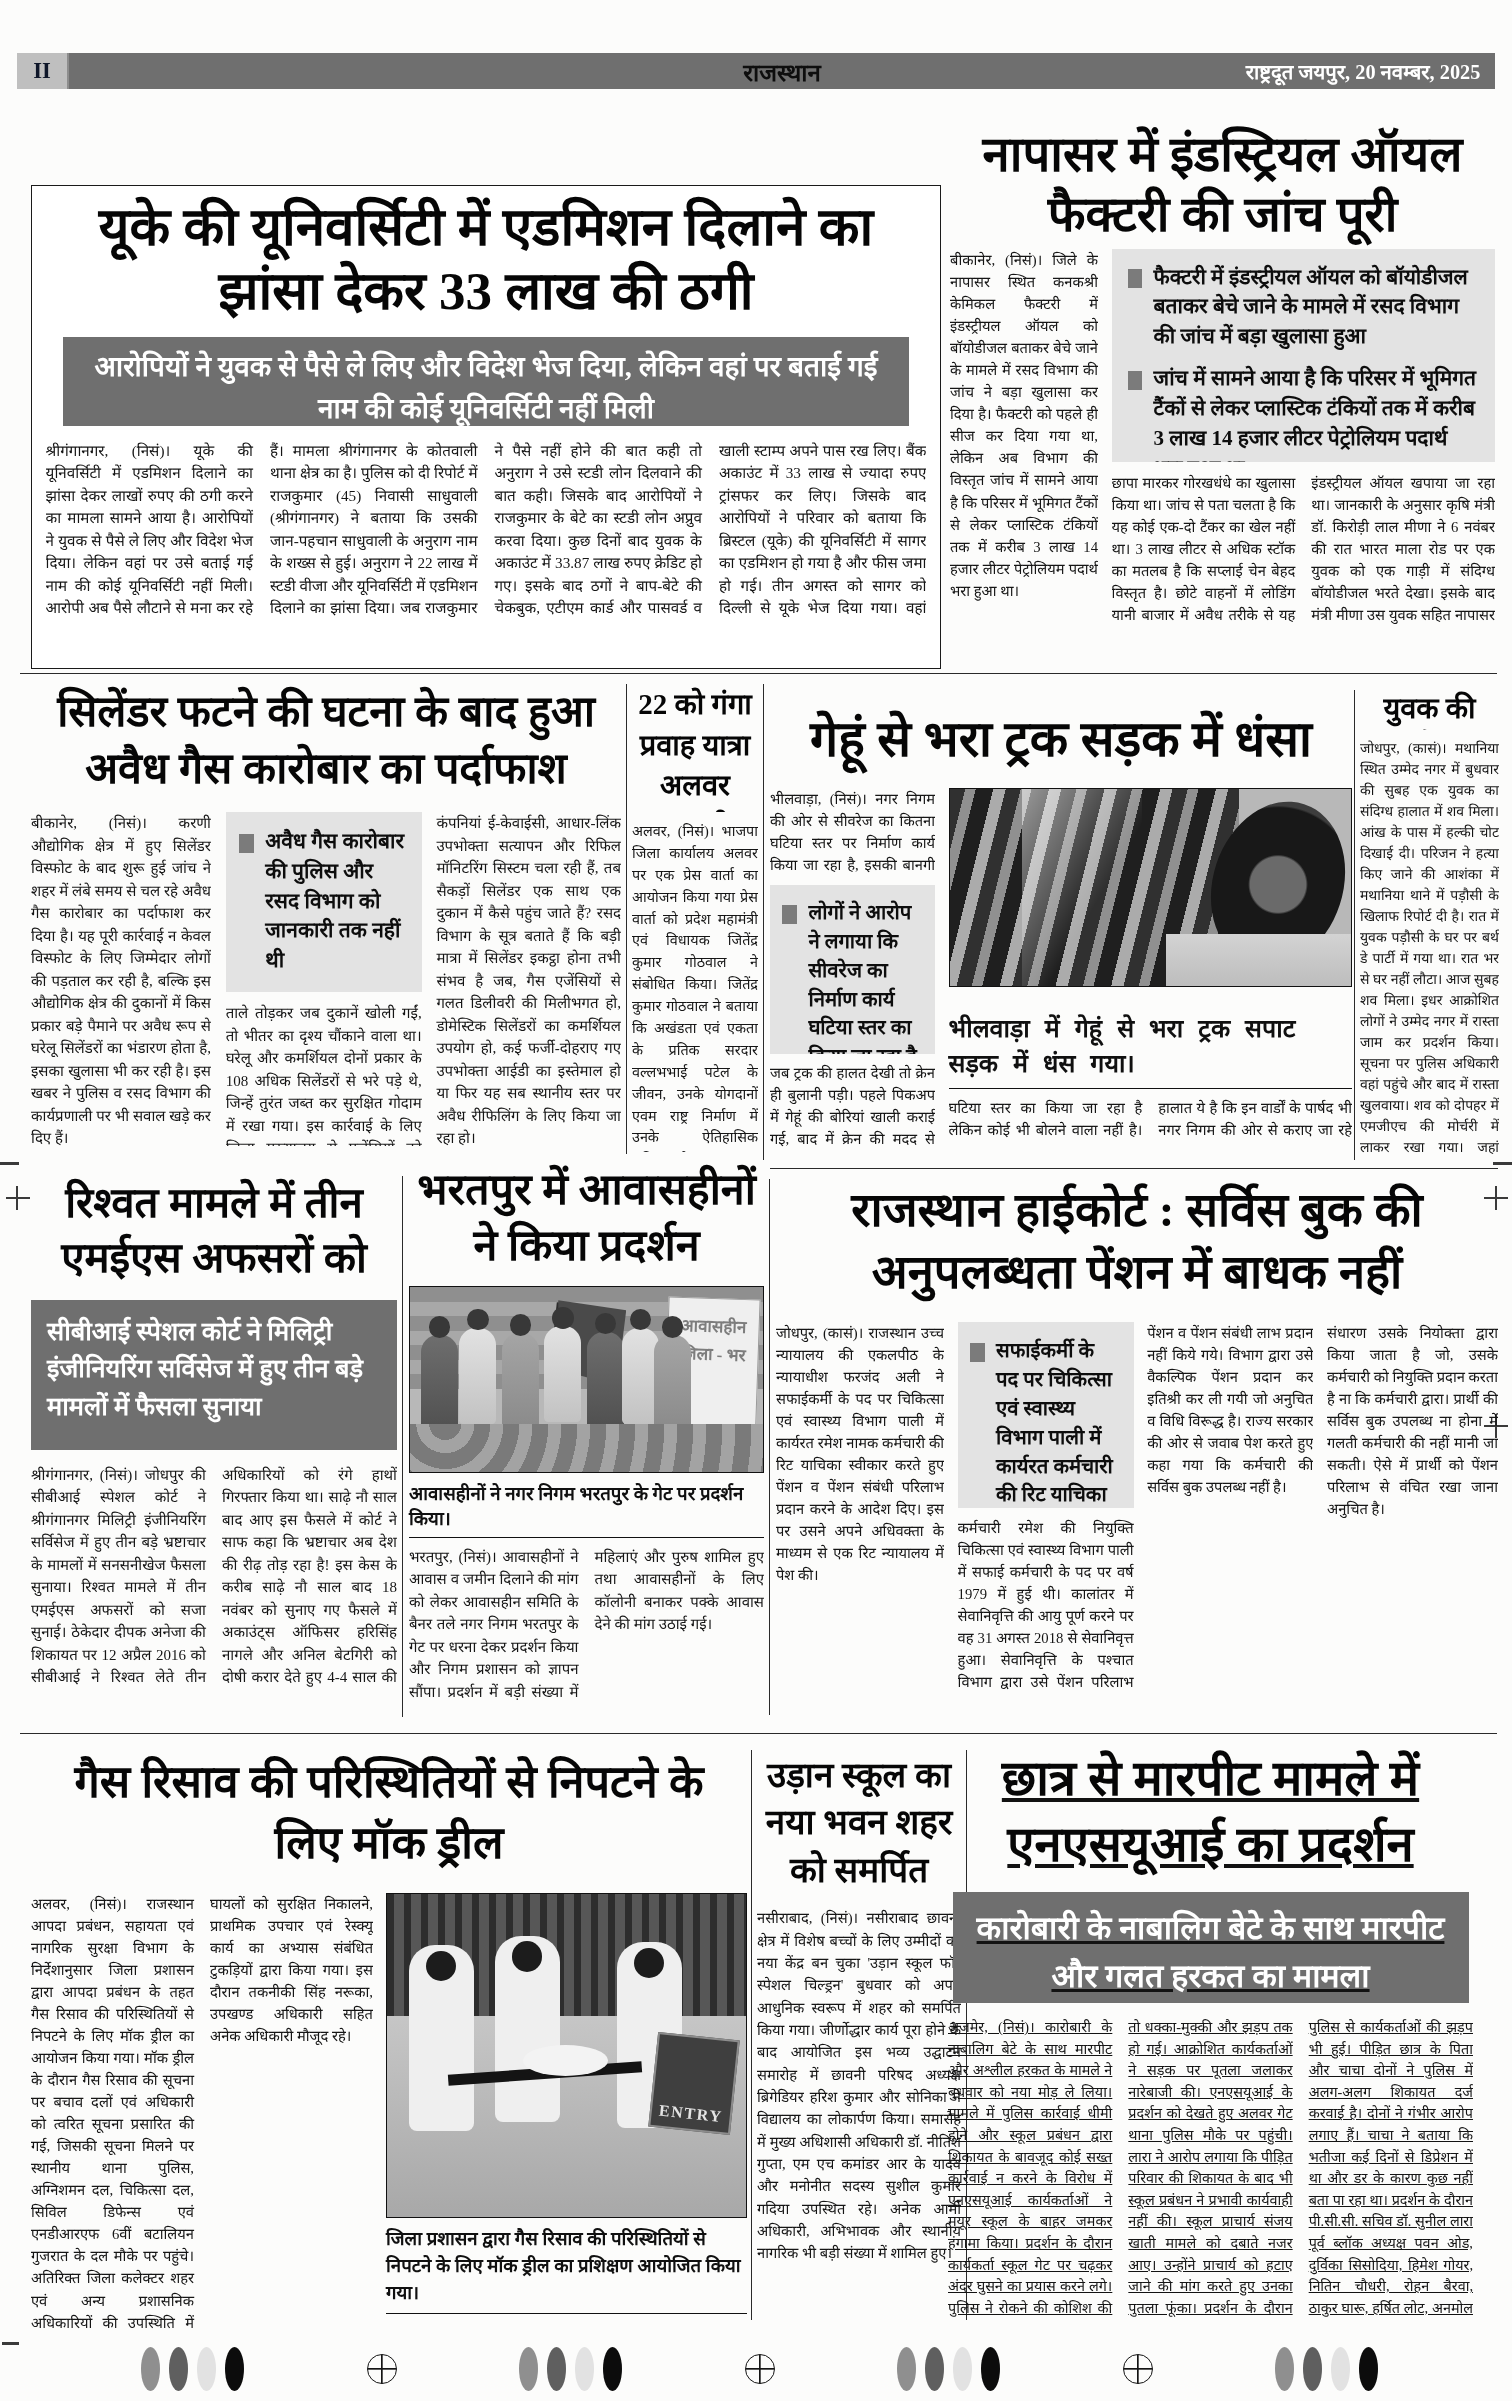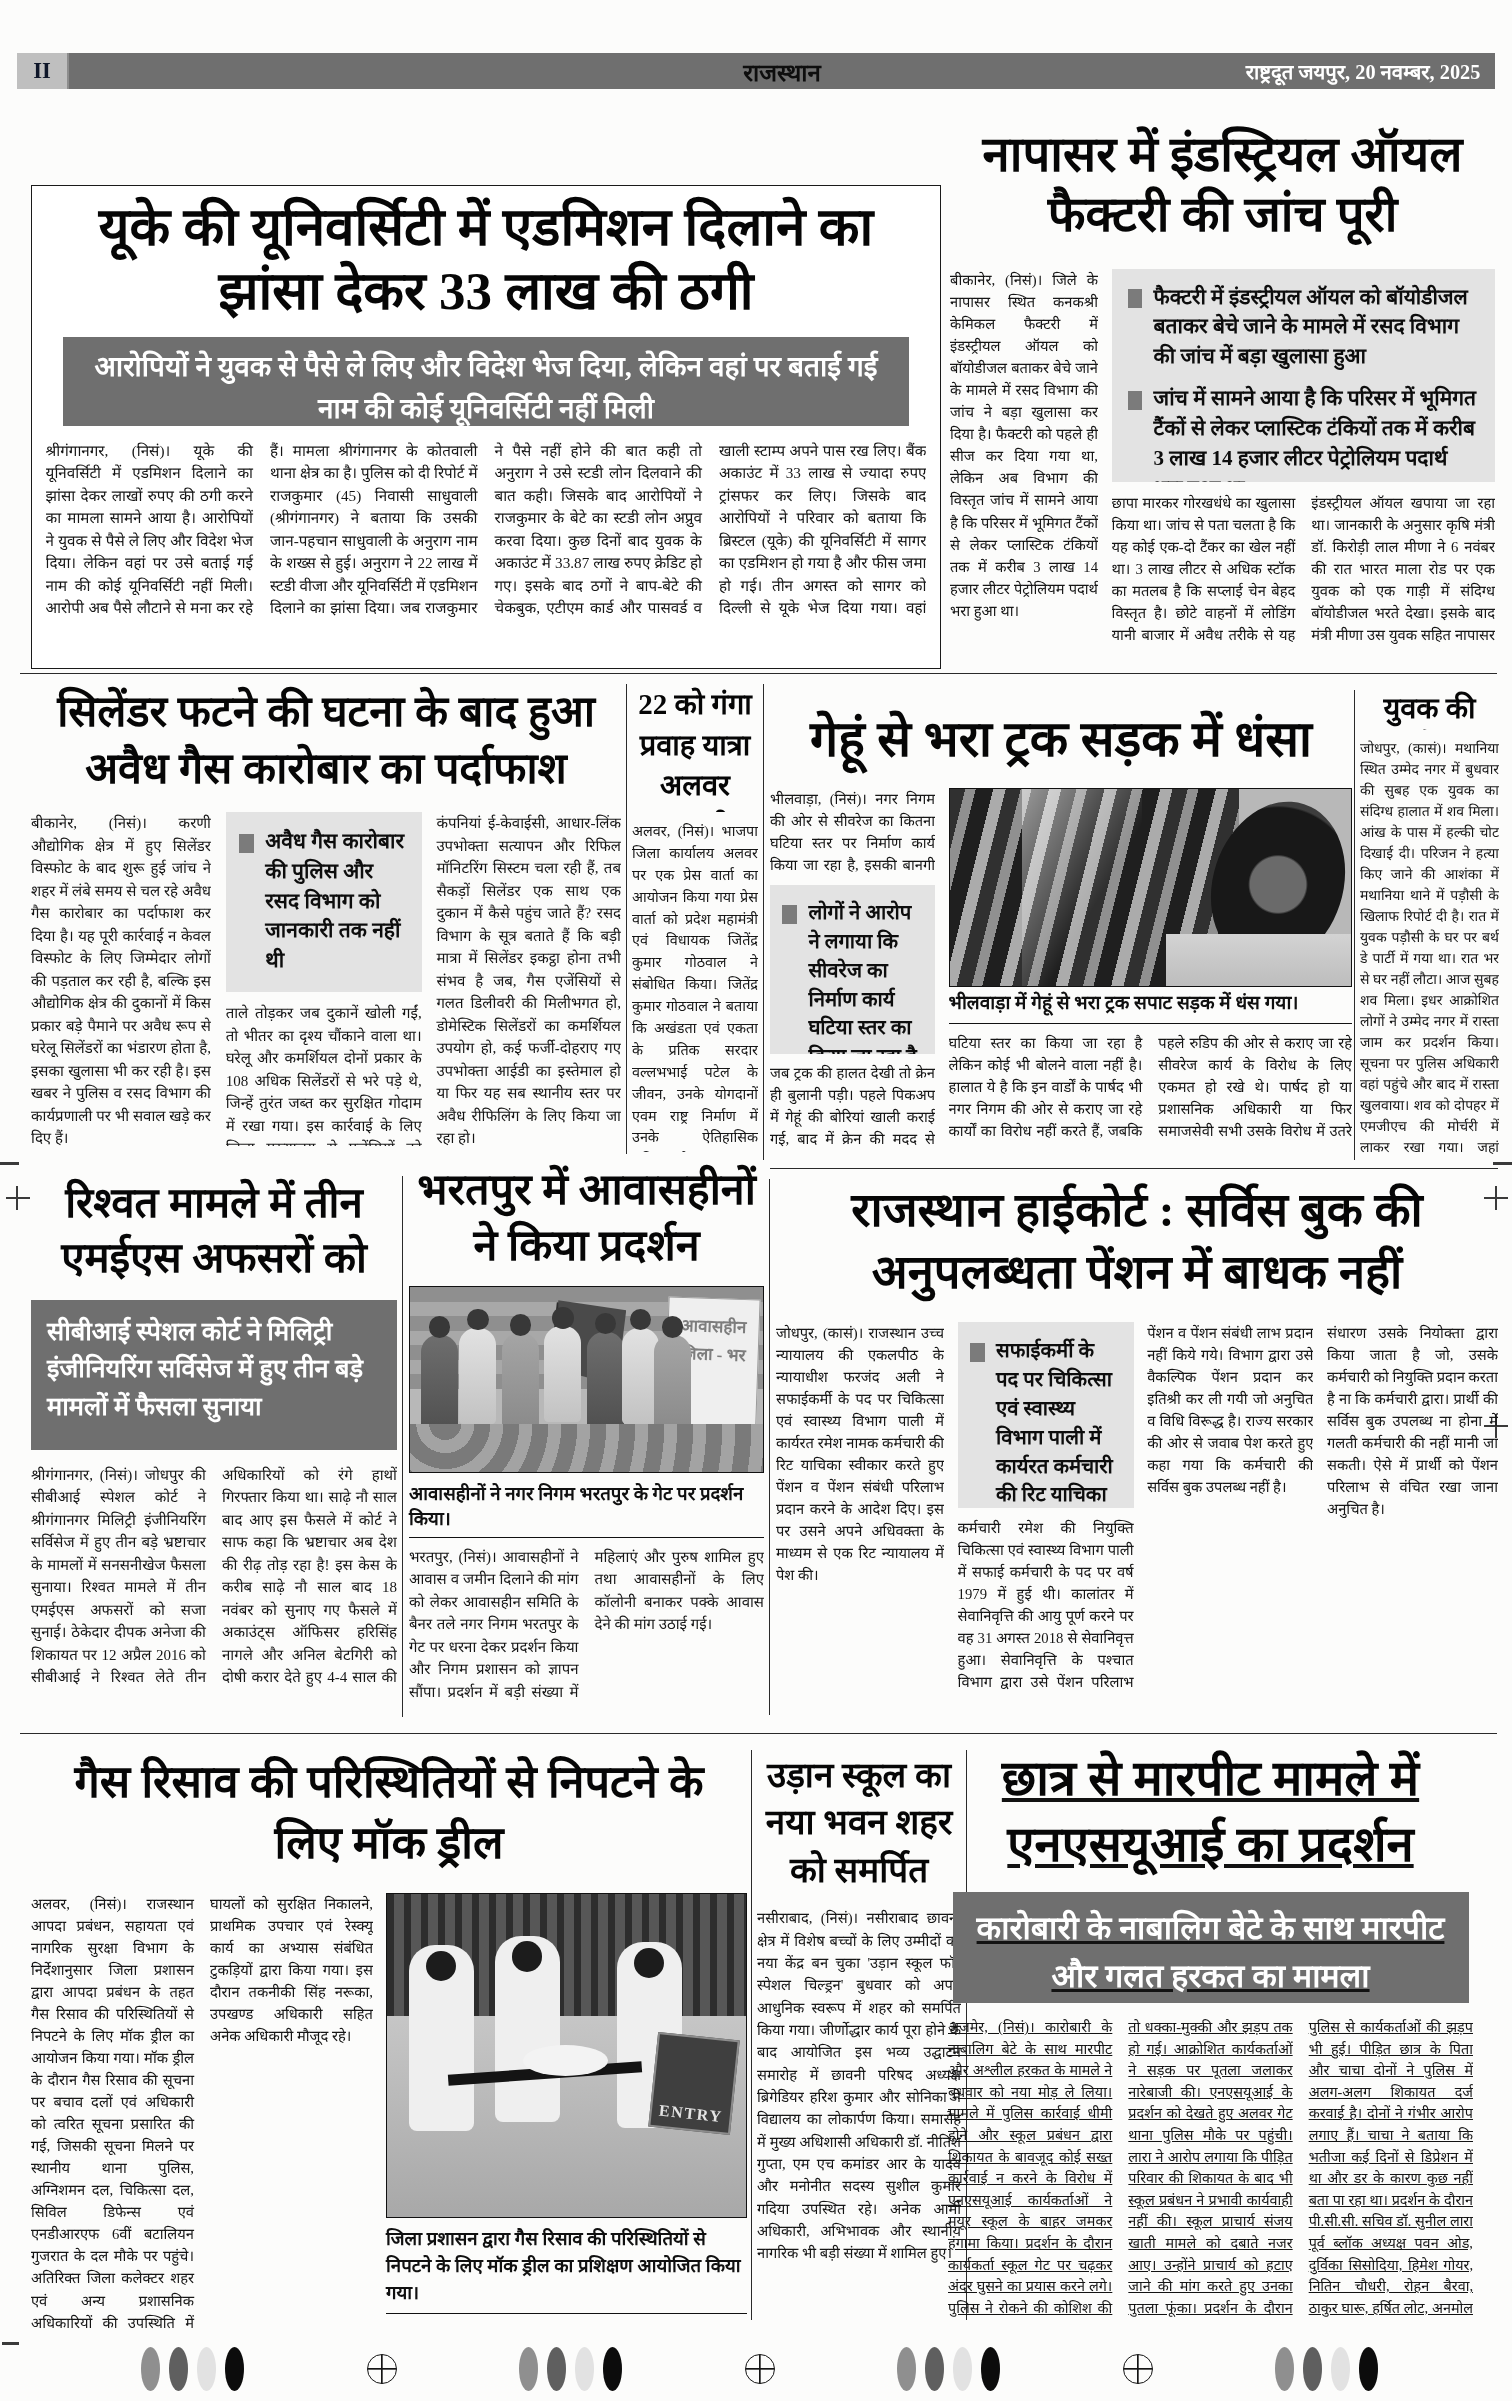--- a/index.html
+++ b/index.html
@@ -83,21 +83,21 @@
   </header>
 
   <article class="art" style="left:31px;top:185px;width:910px;height:484px;border:1.7px solid #1a1a1a;background:#fff;padding:10.2px 13.6px;">
     <h1 class="headline" style="font-size:53px;line-height:1.2;height:131px;">यूके की यूनिवर्सिटी में एडमिशन दिलाने का झांसा देकर 33 लाख की ठगी</h1>
     <div class="box-dark" style="margin:10.2px 17px 13.6px;padding:9px 25px;font-size:28px;line-height:1.5;height:89px;overflow:hidden;">आरोपियों ने युवक से पैसे ले लिए और विदेश भेज दिया, लेकिन वहां पर बताई गई नाम की कोई यूनिवर्सिटी नहीं मिली</div>
     <div class="body-text cols-4" style="height:199px;font-size:15.2px;line-height:1.48;">श्रीगंगानगर, (निसं)। यूके की यूनिवर्सिटी में एडमिशन दिलाने का झांसा देकर लाखों रुपए की ठगी करने का मामला सामने आया है। आरोपियों ने युवक से पैसे ले लिए और विदेश भेज दिया। लेकिन वहां पर उसे बताई गई नाम की कोई यूनिवर्सिटी नहीं मिली। आरोपी अब पैसे लौटाने से मना कर रहे हैं। मामला श्रीगंगानगर के कोतवाली थाना क्षेत्र का है। पुलिस को दी रिपोर्ट में राजकुमार (45) निवासी साधुवाली (श्रीगंगानगर) ने बताया कि उसकी जान-पहचान साधुवाली के अनुराग नाम के शख्स से हुई। अनुराग ने 22 लाख में स्टडी वीजा और यूनिवर्सिटी में एडमिशन दिलाने का झांसा दिया। जब राजकुमार ने पैसे नहीं होने की बात कही तो अनुराग ने उसे स्टडी लोन दिलवाने की बात कही। जिसके बाद आरोपियों ने राजकुमार के बेटे का स्टडी लोन अप्रुव करवा दिया। कुछ दिनों बाद युवक के अकाउंट में 33.87 लाख रुपए क्रेडिट हो गए। इसके बाद ठगों ने बाप-बेटे की चेकबुक, एटीएम कार्ड और पासवर्ड व खाली स्टाम्प अपने पास रख लिए। बैंक अकाउंट में 33 लाख से ज्यादा रुपए ट्रांसफर कर लिए। जिसके बाद आरोपियों ने परिवार को बताया कि ब्रिस्टल (यूके) की यूनिवर्सिटी में सागर का एडमिशन हो गया है और फीस जमा हो गई। तीन अगस्त को सागर को दिल्ली से यूके भेज दिया गया। वहां जाकर ही सागर को पता चला कि जिस यूनिवर्सिटी का पता उसे दिया गया था, वहां ऐसी कोई यूनिवर्सिटी नहीं। जिसके बाद सागर ने घर फोन किया। राजकुमार ने बेटे को इमीग्रेशन ऑफिस भेजा, वहां से भी मना कर दिया। फिलहाल पुलिस ने मामला दर्ज कर जांच शुरू कर दी है। सेतिया कॉलोनी (श्रीगंगानगर) निवासी आरोपियों के खिलाफ जांच जारी है।</div>
   </article>
 
   <article class="art" style="left:950px;top:125px;width:545px;height:530px;">
     <h1 class="headline" style="font-size:49px;line-height:1.22;height:121px;">नापासर में इंडस्ट्रियल ऑयल फैक्टरी की जांच पूरी</h1>
-    <div style="display:flex;gap:13.6px;margin-top:23px;height:393px;">
+    <div style="display:flex;gap:13.6px;margin-top:3px;height:393px;">
       <div class="body-text" style="width:148px;font-size:14.7px;line-height:1.5;">बीकानेर, (निसं)। जिले के नापासर स्थित कनकश्री केमिकल फैक्टरी में इंडस्ट्रीयल ऑयल को बॉयोडीजल बताकर बेचे जाने के मामले में रसद विभाग की जांच ने बड़ा खुलासा कर दिया है। फैक्टरी को पहले ही सीज कर दिया गया था, लेकिन अब विभाग की विस्तृत जांच में सामने आया है कि परिसर में भूमिगत टैंकों से लेकर प्लास्टिक टंकियों तक में करीब 3 लाख 14 हजार लीटर पेट्रोलियम पदार्थ भरा हुआ था।</div>
       <div style="flex:1;display:flex;flex-direction:column;gap:10.2px;">
         <div class="box-light" style="padding:13.6px 16px;display:flex;flex-direction:column;gap:12.4px;height:213px;overflow:hidden;">
           <div class="bullet-row">
             <span class="bullet-sq"></span>
             <span class="bullet-text" style="font-size:21px;">फैक्टरी में इंडस्ट्रीयल ऑयल को बॉयोडीजल बताकर बेचे जाने के मामले में रसद विभाग की जांच में बड़ा खुलासा हुआ</span>
           </div>
           <div class="bullet-row">
             <span class="bullet-sq"></span>
             <span class="bullet-text" style="font-size:21px;">जांच में सामने आया है कि परिसर में भूमिगत टैंकों से लेकर प्लास्टिक टंकियों तक में करीब 3 लाख 14 हजार लीटर पेट्रोलियम पदार्थ भरा हुआ था</span>
@@ -150,21 +150,21 @@
         </div>
         <div class="body-text" style="flex:1;font-size:14.7px;line-height:1.5;">जब ट्रक की हालत देखी तो क्रेन ही बुलानी पड़ी। पहले पिकअप में गेहूं की बोरियां खाली कराई गई, बाद में क्रेन की मदद से निकाला जा सका। लोगों ने आरोप ने लगाया कि पटरी पार सीवरेज का निर्माण कार्य</div>
       </div>
       <div style="flex:1;display:flex;flex-direction:column;">
         <div class="photo" style="height:199px;">
           <div class="truck-planks"></div>
           <div class="truck-glare"></div>
           <div class="truck-tire"></div>
           <div class="truck-ground"></div>
         </div>
-        <div class="caption" style="margin-top:2px;font-size:19px;">भीलवाड़ा में गेहूं से भरा ट्रक सपाट सड़क में धंस गया।</div>
+        <div class="caption" style="margin-top:23px;font-size:25px;font-family:Liberation Mono, monospace;">भीलवाड़ा में गेहूं से भरा ट्रक सपाट सड़क में धंस गया।</div>
         <div class="thickrule" style="margin-top:8px;"></div>
         <div class="body-text cols-2" style="margin-top:8px;flex:1;font-size:14.7px;line-height:1.5;">घटिया स्तर का किया जा रहा है लेकिन कोई भी बोलने वाला नहीं है। हालात ये है कि इन वार्डों के पार्षद भी नगर निगम की ओर से कराए जा रहे कार्यों का विरोध नहीं करते हैं, जबकि पहले रुडिप की ओर से कराए जा रहे सीवरेज कार्य के विरोध के लिए एकमत हो रखे थे। पार्षद हो या प्रशासनिक अधिकारी या फिर समाजसेवी सभी उसके विरोध में उतरे हुए थे। स्थानीय लोगों ने कहा कि एक बार आप इन वार्डों में घूम कर देखिए, आपको पता चलेगा कितने मुश्किल हालात में रहने को मजबर है।</div>
       </div>
     </div>
   </article>
 
   <div class="vrule" style="left:1354px;top:690px;height:470px;"></div>
 
   <article class="art" style="left:1360px;top:690px;width:139px;height:470px;">
     <h1 class="headline" style="font-size:29px;line-height:1.3;height:40px;">युवक की मौत</h1>

